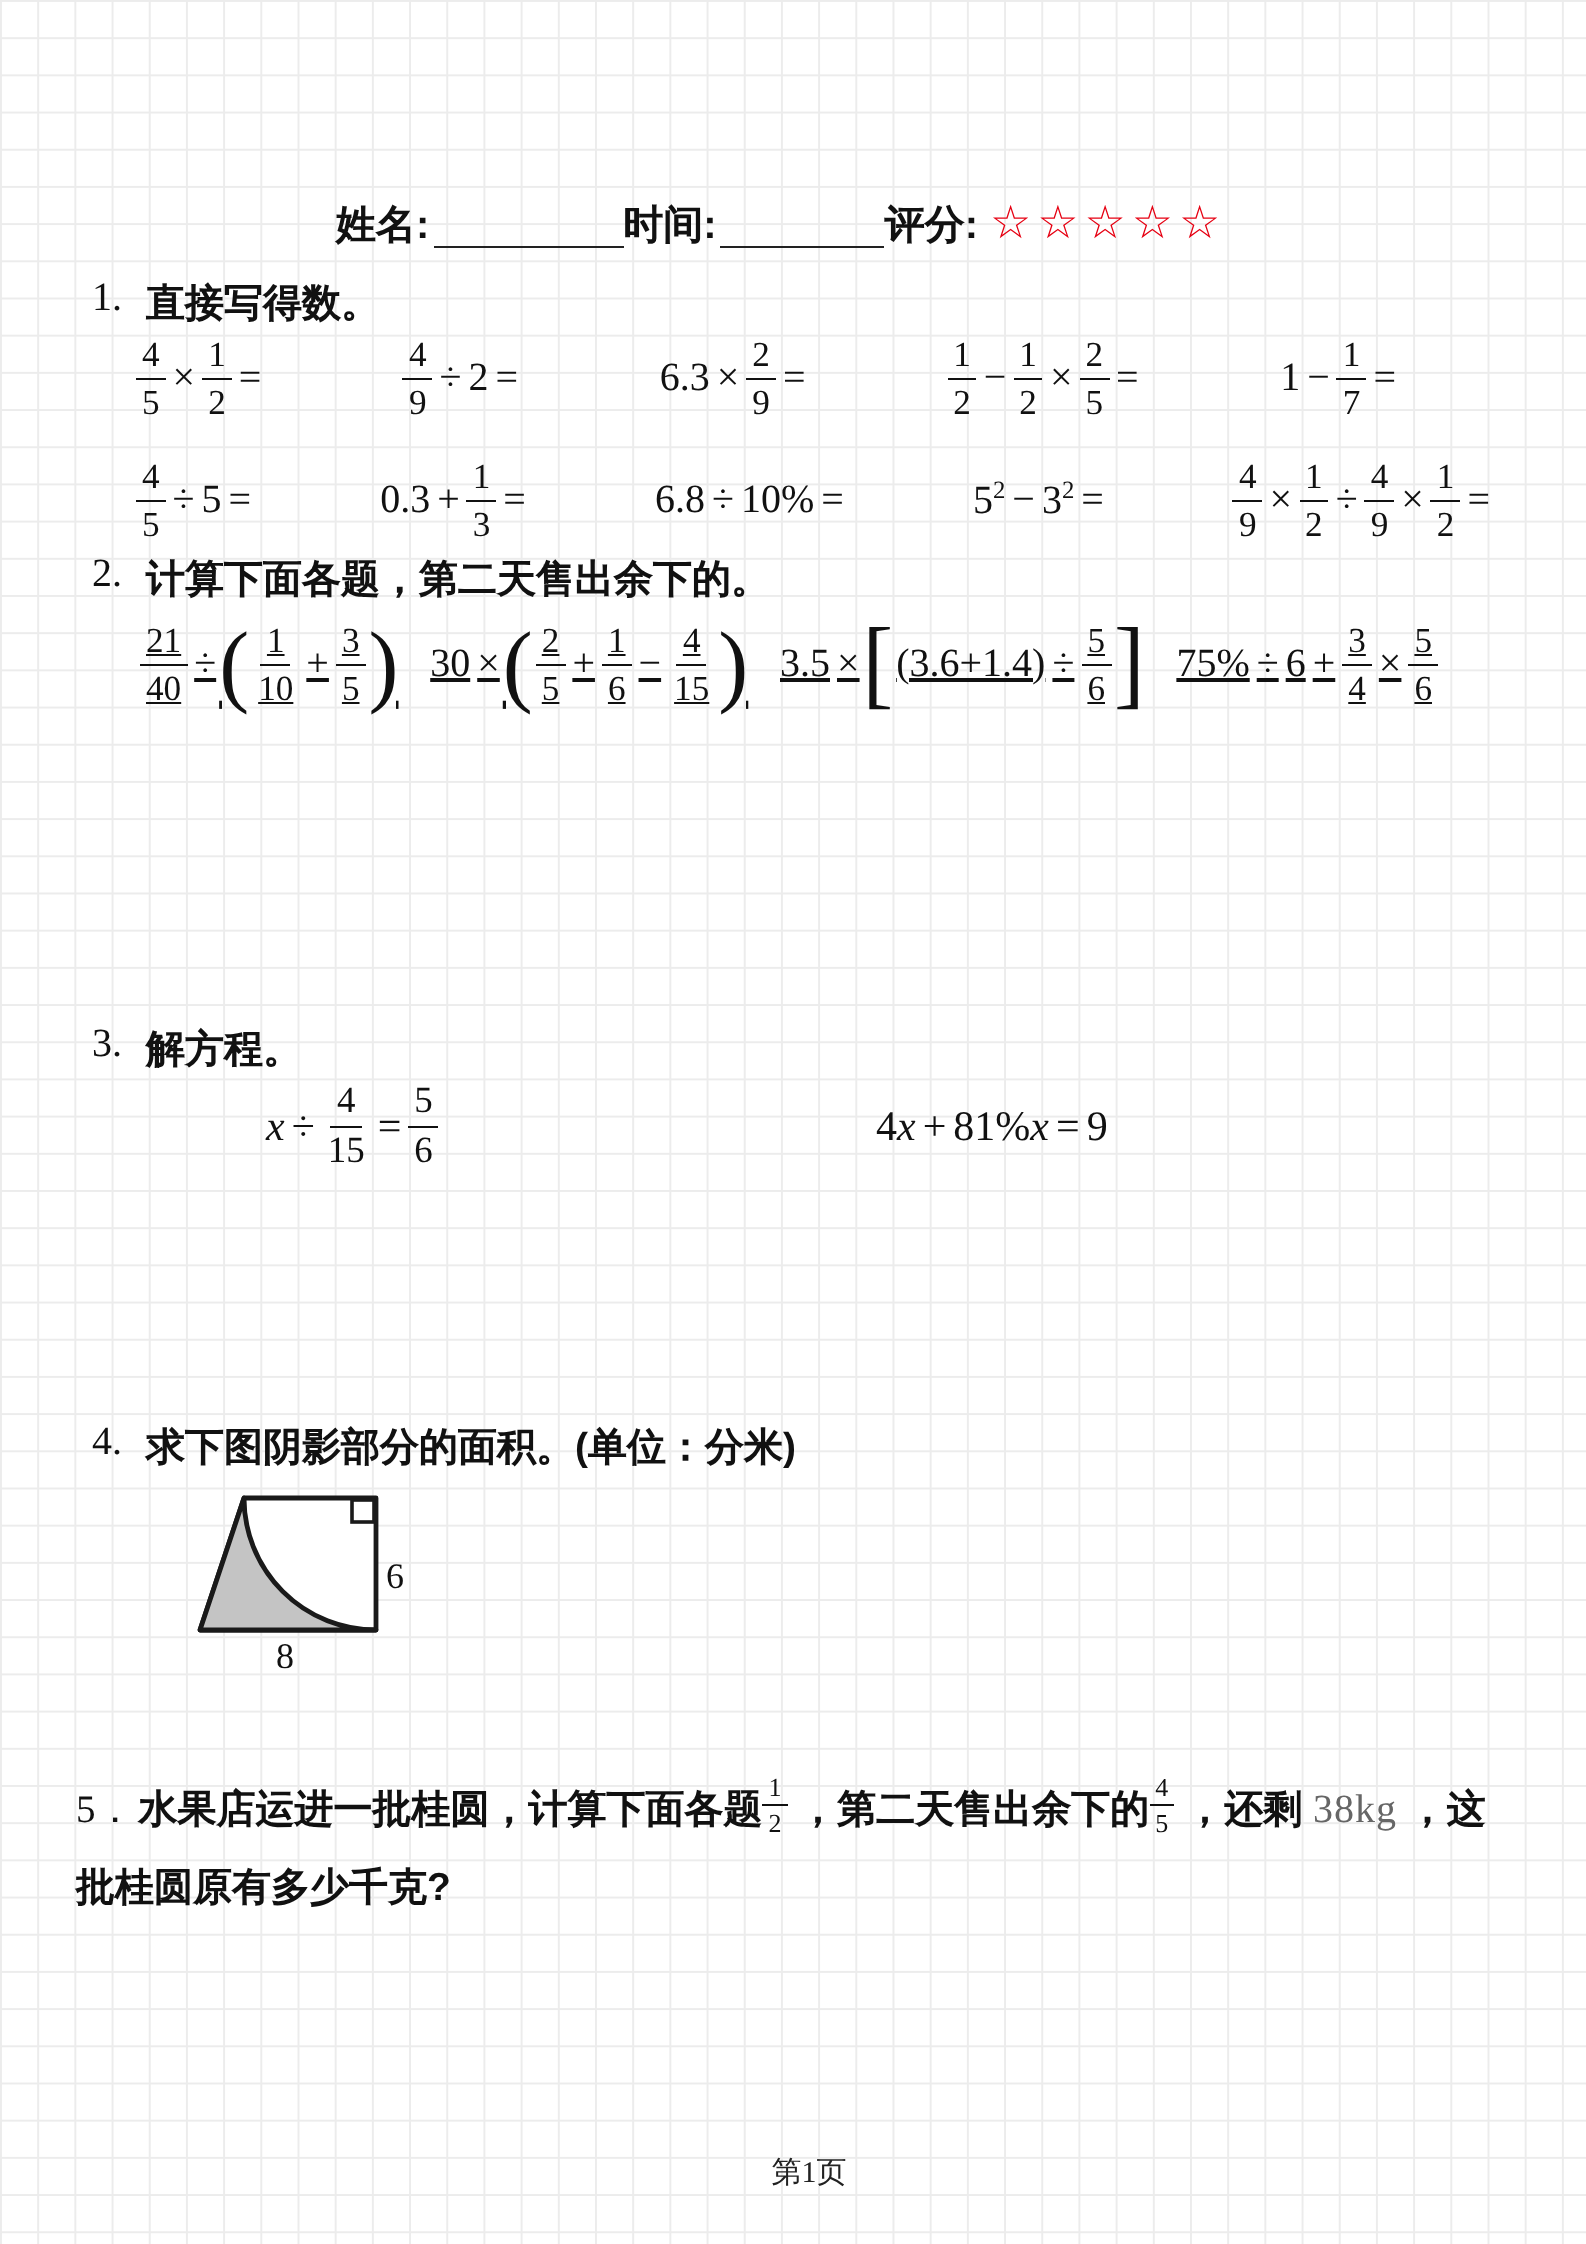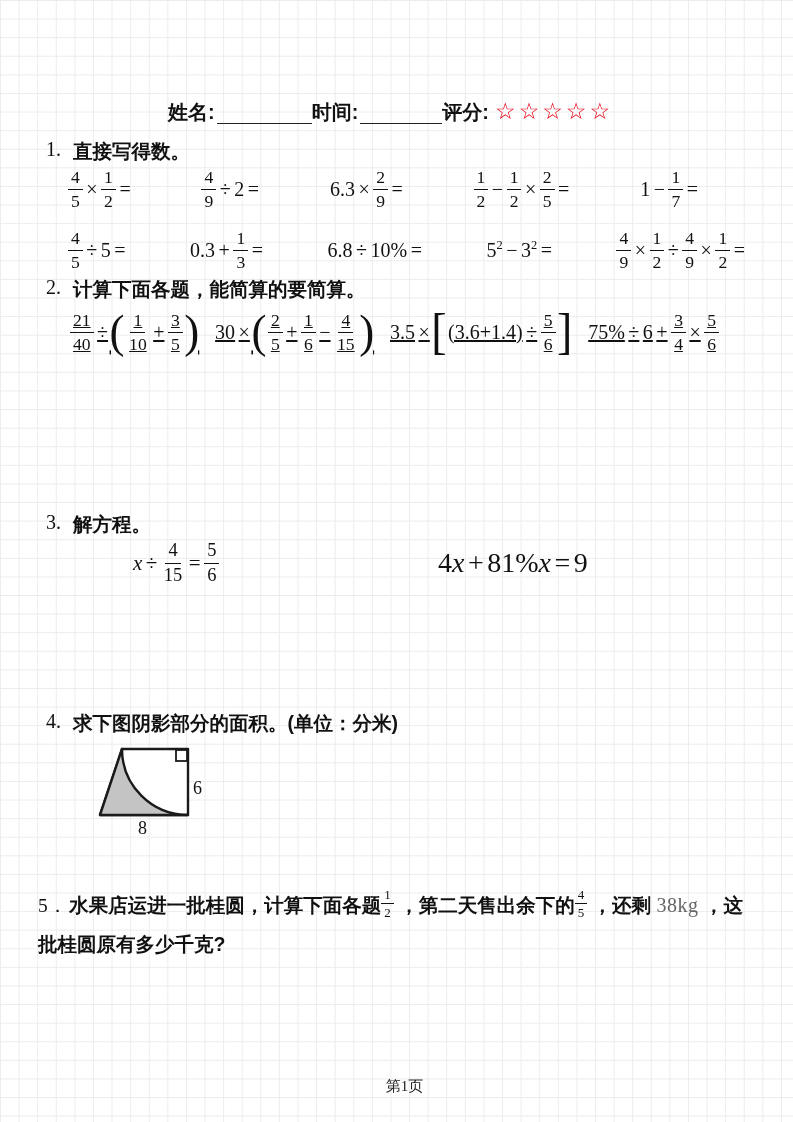--- a/index.html
+++ b/index.html
@@ -237,21 +237,21 @@
         <span class="frac">
           <span class="num">1</span>
           <span class="den">2</span>
         </span>
         <span class="mtok"><span>=</span></span>
       </span>
   </div>
 
   <div class="qhead" style="top:276px;">
     <span class="qnum">2.</span>
-    <span>计算下面各题，能简算的要简算。</span>
+    <span>计算下面各题，第二天售出余下的。</span>
   </div>
   <div class="exprrow" style="top:298px; left:70px; right:74px; height:68px;text-decoration:underline;">
     <span class="math">
         <span class="frac">
           <span class="num">21</span>
           <span class="den">40</span>
         </span>
         <span class="mtok"><span>÷</span></span>
         <span class="bigpar">(</span>
         <span class="frac">
@@ -327,21 +327,21 @@
           <span class="den">15</span>
         </span>
         <span class="mtok"><span>=</span></span>
         <span class="frac">
           <span class="num">5</span>
           <span class="den">6</span>
         </span>
       </span>
   </div>
   <div class="eqwrap" style="top:537px; left:438px;">
-    <span class="math" style="font-size:28px;">
+    <span class="math" style="font-size:21px;">
         <span class="mtok"><span>4</span><span class="it">x</span></span>
         <span class="mtok"><span>+</span></span>
         <span class="mtok"><span>81%</span><span class="it">x</span></span>
         <span class="mtok"><span>=</span></span>
         <span class="mtok"><span>9</span></span>
       </span>
   </div>
 
   <div class="qhead" style="top:710px;">
     <span class="qnum">4.</span>

